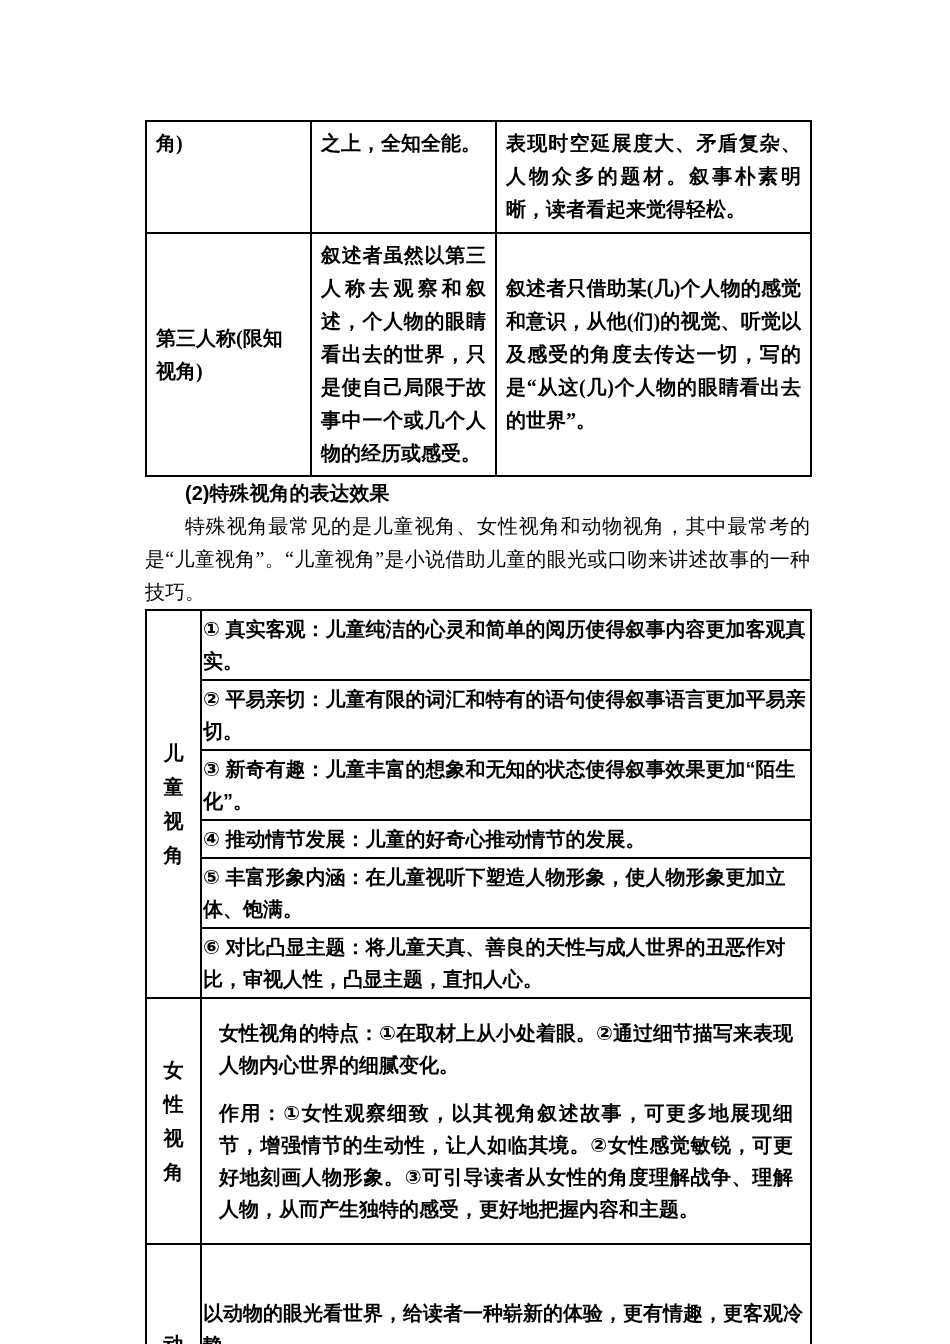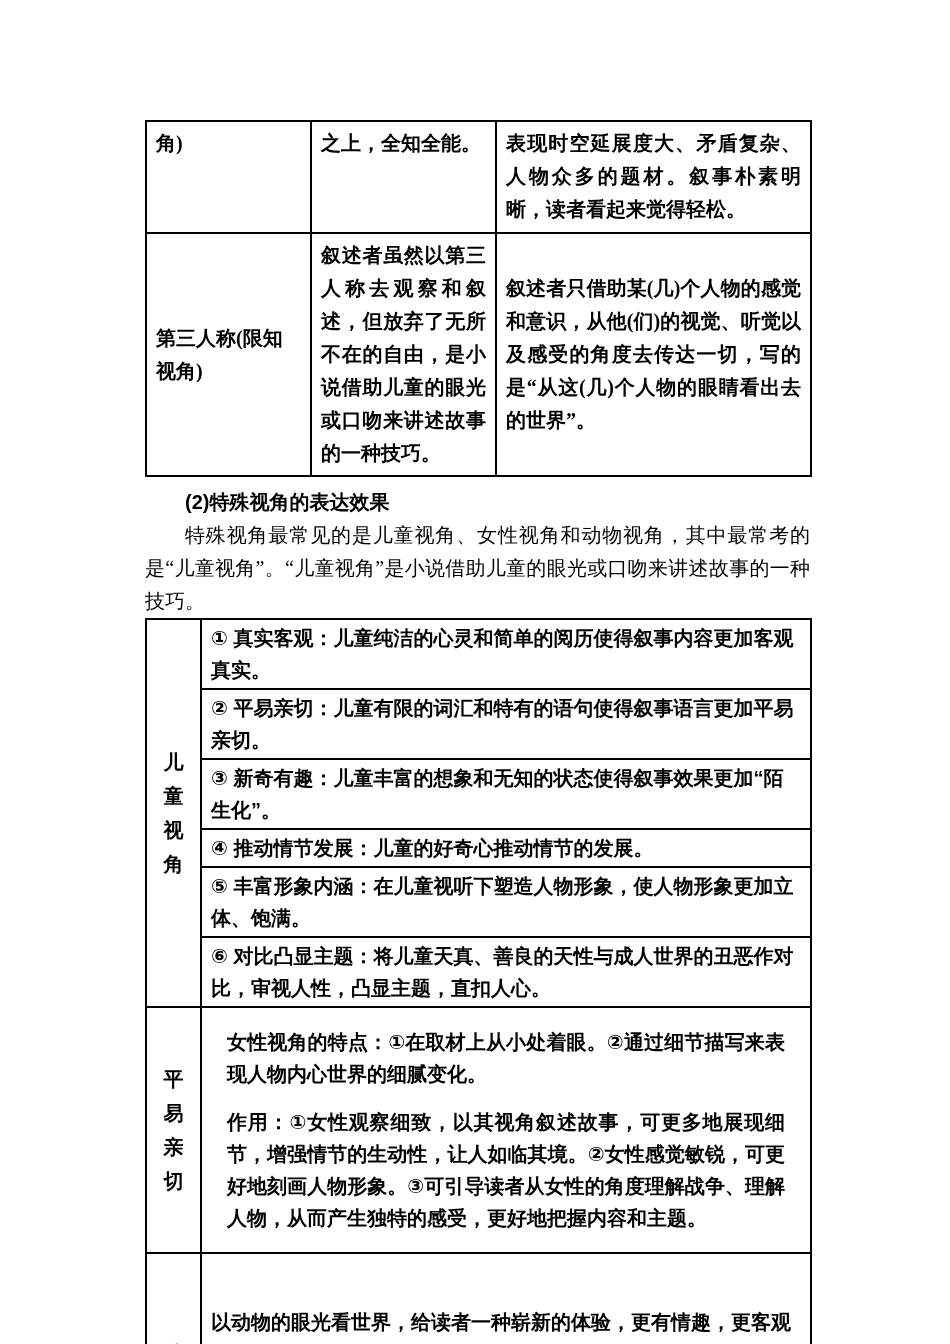--- a/index.html
+++ b/index.html
@@ -16,25 +16,25 @@
 
   .bold { font-weight: bold; }
   .hei  { font-family: "Liberation Sans", "DejaVu Sans", sans-serif; font-weight: bold; }
   .v-top { vertical-align: top; }
   .v-bottom { vertical-align: bottom; }
   .justify { text-align: justify; text-justify: inter-character; font-weight: bold; }
 
   .t1 .r1 td { height: 100px; }
   .t1 .r2 td { height: 225px; }
 
-  .heading { margin-top: 9px; text-indent: 2em; }
+  .heading { text-indent: 2em; }
   .para { text-indent: 2em; text-align: justify; }
   .lead { margin-bottom: 5px; }
 
-  .t2 td { line-height: 32px; padding: 2px 9px; }
+  .t2 td { line-height: 32px; padding: 2px 1px; }
   .t2 .row-animal td { height: 114px; padding-bottom: 8px; }
   .vlabel { width: 1em; margin: 0 auto; word-break: break-all; text-align: center; line-height: 34px; }
   .fem p { margin: 16px; text-align: justify; }
 </style>
 </head>
 <body>
 
 <div class="page">
   <div class="content">
 
@@ -45,21 +45,21 @@
         <col style="width:315px">
       </colgroup>
       <tbody>
         <tr class="r1">
           <td class="bold v-top">角)</td>
           <td class="v-top justify">之上，全知全能。</td>
           <td class="v-top justify">表现时空延展度大、矛盾复杂、人物众多的题材。叙事朴素明晰，读者看起来觉得轻松。</td>
         </tr>
         <tr class="r2">
           <td class="bold">第三人称(限知视角)</td>
-          <td class="justify">叙述者虽然以第三人称去观察和叙述，但放弃了无所不在的自由，是小说借助儿童的眼光或口吻来讲述故事的一种技巧。</td>
+          <td class="justify">叙述者虽然以第三人称去观察和叙述，个人物的眼睛看出去的世界，只是使自己局限于故事中一个或几个人物的经历或感受。</td>
           <td class="justify">叙述者只借助某(几)个人物的感觉和意识，从他(们)的视觉、听觉以及感受的角度去传达一切，写的是“从这(几)个人物的眼睛看出去的世界”。</td>
         </tr>
       </tbody>
     </table>
 
     <div class="heading hei">(2)特殊视角的表达效果</div>
     <div class="para">特殊视角最常见的是儿童视角、女性视角和动物视角，其中最常考的是“儿童视角”。“儿童视角”是小说借助儿童的眼光或口吻来讲述故事的一种技巧。</div>
 
     <table class="t2 hei">
       <colgroup>
@@ -84,21 +84,21 @@
         </tr>
         <tr>
           <td>⑤ 丰富形象内涵：在儿童视听下塑造人物形象，使人物形象更加立体、饱满。</td>
         </tr>
         <tr>
           <td>⑥ 对比凸显主题：将儿童天真、善良的天性与成人世界的丑恶作对比，审视人性，凸显主题，直扣人心。</td>
         </tr>
 
         <tr>
           <td>
-            <div class="vlabel">平易亲切</div>
+            <div class="vlabel">女性视角</div>
           </td>
           <td class="fem">
             <p>女性视角的特点：①在取材上从小处着眼。②通过细节描写来表现人物内心世界的细腻变化。</p>
             <p>作用：①女性观察细致，以其视角叙述故事，可更多地展现细节，增强情节的生动性，让人如临其境。②女性感觉敏锐，可更好地刻画人物形象。③可引导读者从女性的角度理解战争、理解人物，从而产生独特的感受，更好地把握内容和主题。</p>
           </td>
         </tr>
 
         <tr class="row-animal">
           <td class="v-bottom">
             <div class="vlabel">动</div>

